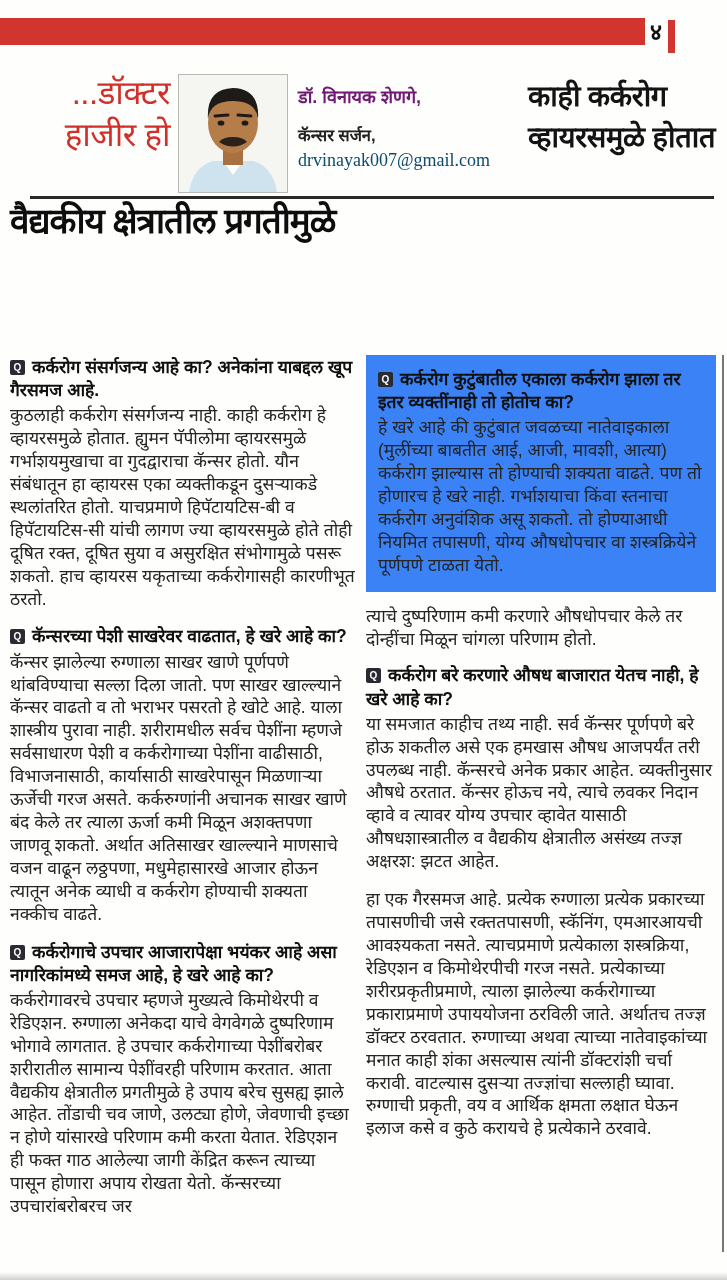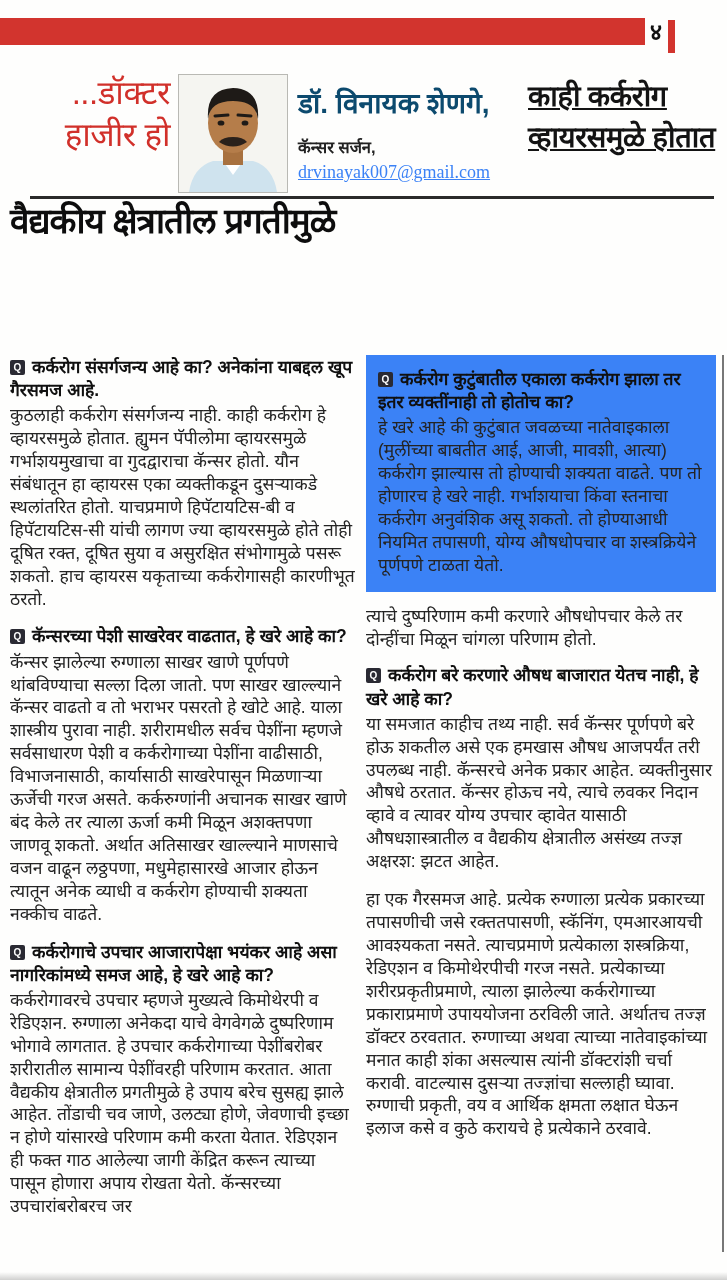--- a/index.html
+++ b/index.html
@@ -18,26 +18,26 @@
   .series{
     position:absolute;left:18px;top:72px;width:152px;
     color:#d1302a;font-weight:400;font-size:33px;line-height:1.28;
     text-align:right;letter-spacing:-0.5px;
   }
   .photo{
     position:absolute;left:178px;top:74px;width:110px;height:119px;
     border:1px solid #b9b9b4;background:#f6f6f3;box-sizing:border-box;overflow:hidden;
   }
   .byline{position:absolute;left:298px;top:86px;width:230px;}
-  .author{font-size:28px;font-weight:800;color:#0c4a6e;line-height:1.25;}
+  .author{font-size:18px;font-weight:800;color:#701a75;line-height:1.25;}
   .role{font-size:16.5px;font-weight:600;color:#222;margin-top:14px;}
-  .email{font-family:"Liberation Serif","DejaVu Serif",serif;font-size:18px;color:#3b82f6;margin-top:4px;text-decoration:underline;}
+  .email{font-family:"Liberation Serif","DejaVu Serif",serif;font-size:18px;color:#0c4a6e;margin-top:4px;}
   .kicker{
     position:absolute;left:528px;top:76px;width:192px;
-    font-size:29px;font-weight:800;color:#131313;line-height:1.42;letter-spacing:-0.3px;text-decoration:underline;
+    font-size:29px;font-weight:800;color:#131313;line-height:1.42;letter-spacing:-0.3px;
   }
   .rule{position:absolute;left:30px;top:196px;width:684px;height:3px;background:#2a2a2a;}
 
   
   .headline{
     position:absolute;left:10px;top:200px;width:706px;margin:0;
     font-size:35px;line-height:1.22;font-weight:800;color:#0d0d0d;letter-spacing:-1px;
   }
   .headline .hl{display:block;}
 

